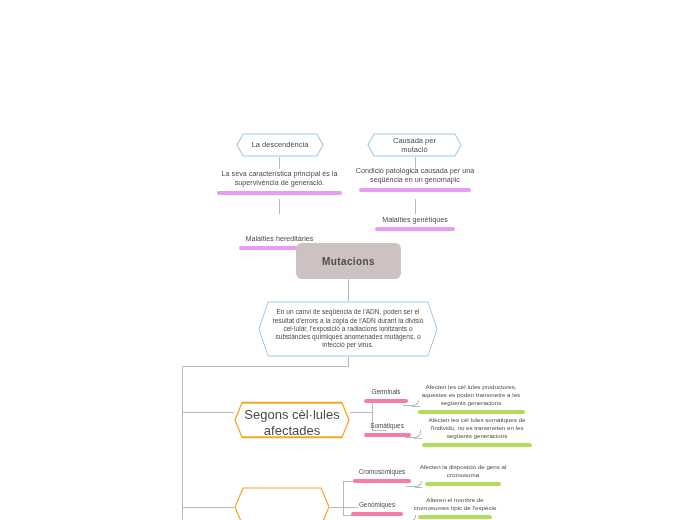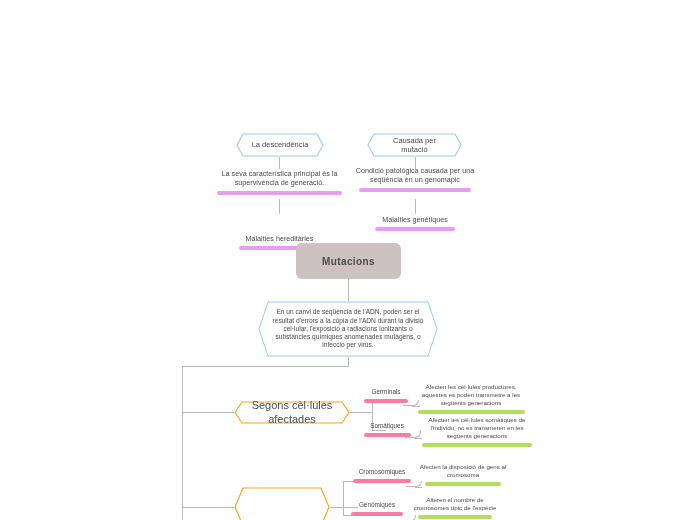--- a/index.html
+++ b/index.html
@@ -104,21 +104,21 @@
     </svg>
     <span class="lbl" style="padding:0 14px;">En un canvi de seqüència de l'ADN, poden ser el resultat d'errors a la còpia de l'ADN durant la divisió cel·lular, l'exposició a radiacions ionitzants o substàncies químiques anomenades mutàgens, o infecció per virus.</span>
   </div>
 
   <div class="vline" style="left:348px;top:357px;height:9px;"></div>
   <div class="hline" style="left:182px;top:366px;width:167px;"></div>
   <div class="vline" style="left:182px;top:366px;height:154px;"></div>
 
   <div class="hline" style="left:182px;top:412px;width:52px;"></div>
 
-  <div class="hex" style="left:234px;top:401px;width:116px;height:23px;font-size:11px;">
+  <div class="hex" style="left:234px;top:401px;width:116px;height:38px;font-size:13px;align-items:flex-end;">
     <svg class="hexbg" viewBox="0 0 116 23" preserveAspectRatio="none">
       <polygon points="8,1 108,1 115,11.5 108,22 8,22 1,11.5" fill="#ffffff" stroke="#f6a623" stroke-width="1.2"></polygon>
     </svg>
     <span class="lbl" style="padding:0 6px;">Segons cèl·lules afectades</span>
   </div>
 
   <div class="hline" style="left:350px;top:412px;width:22px;"></div>
   <div class="vline" style="left:372px;top:400px;height:30px;"></div>
   <div class="hline" style="left:372px;top:400px;width:14px;"></div>
   <div class="hline" style="left:372px;top:430px;width:14px;"></div>

